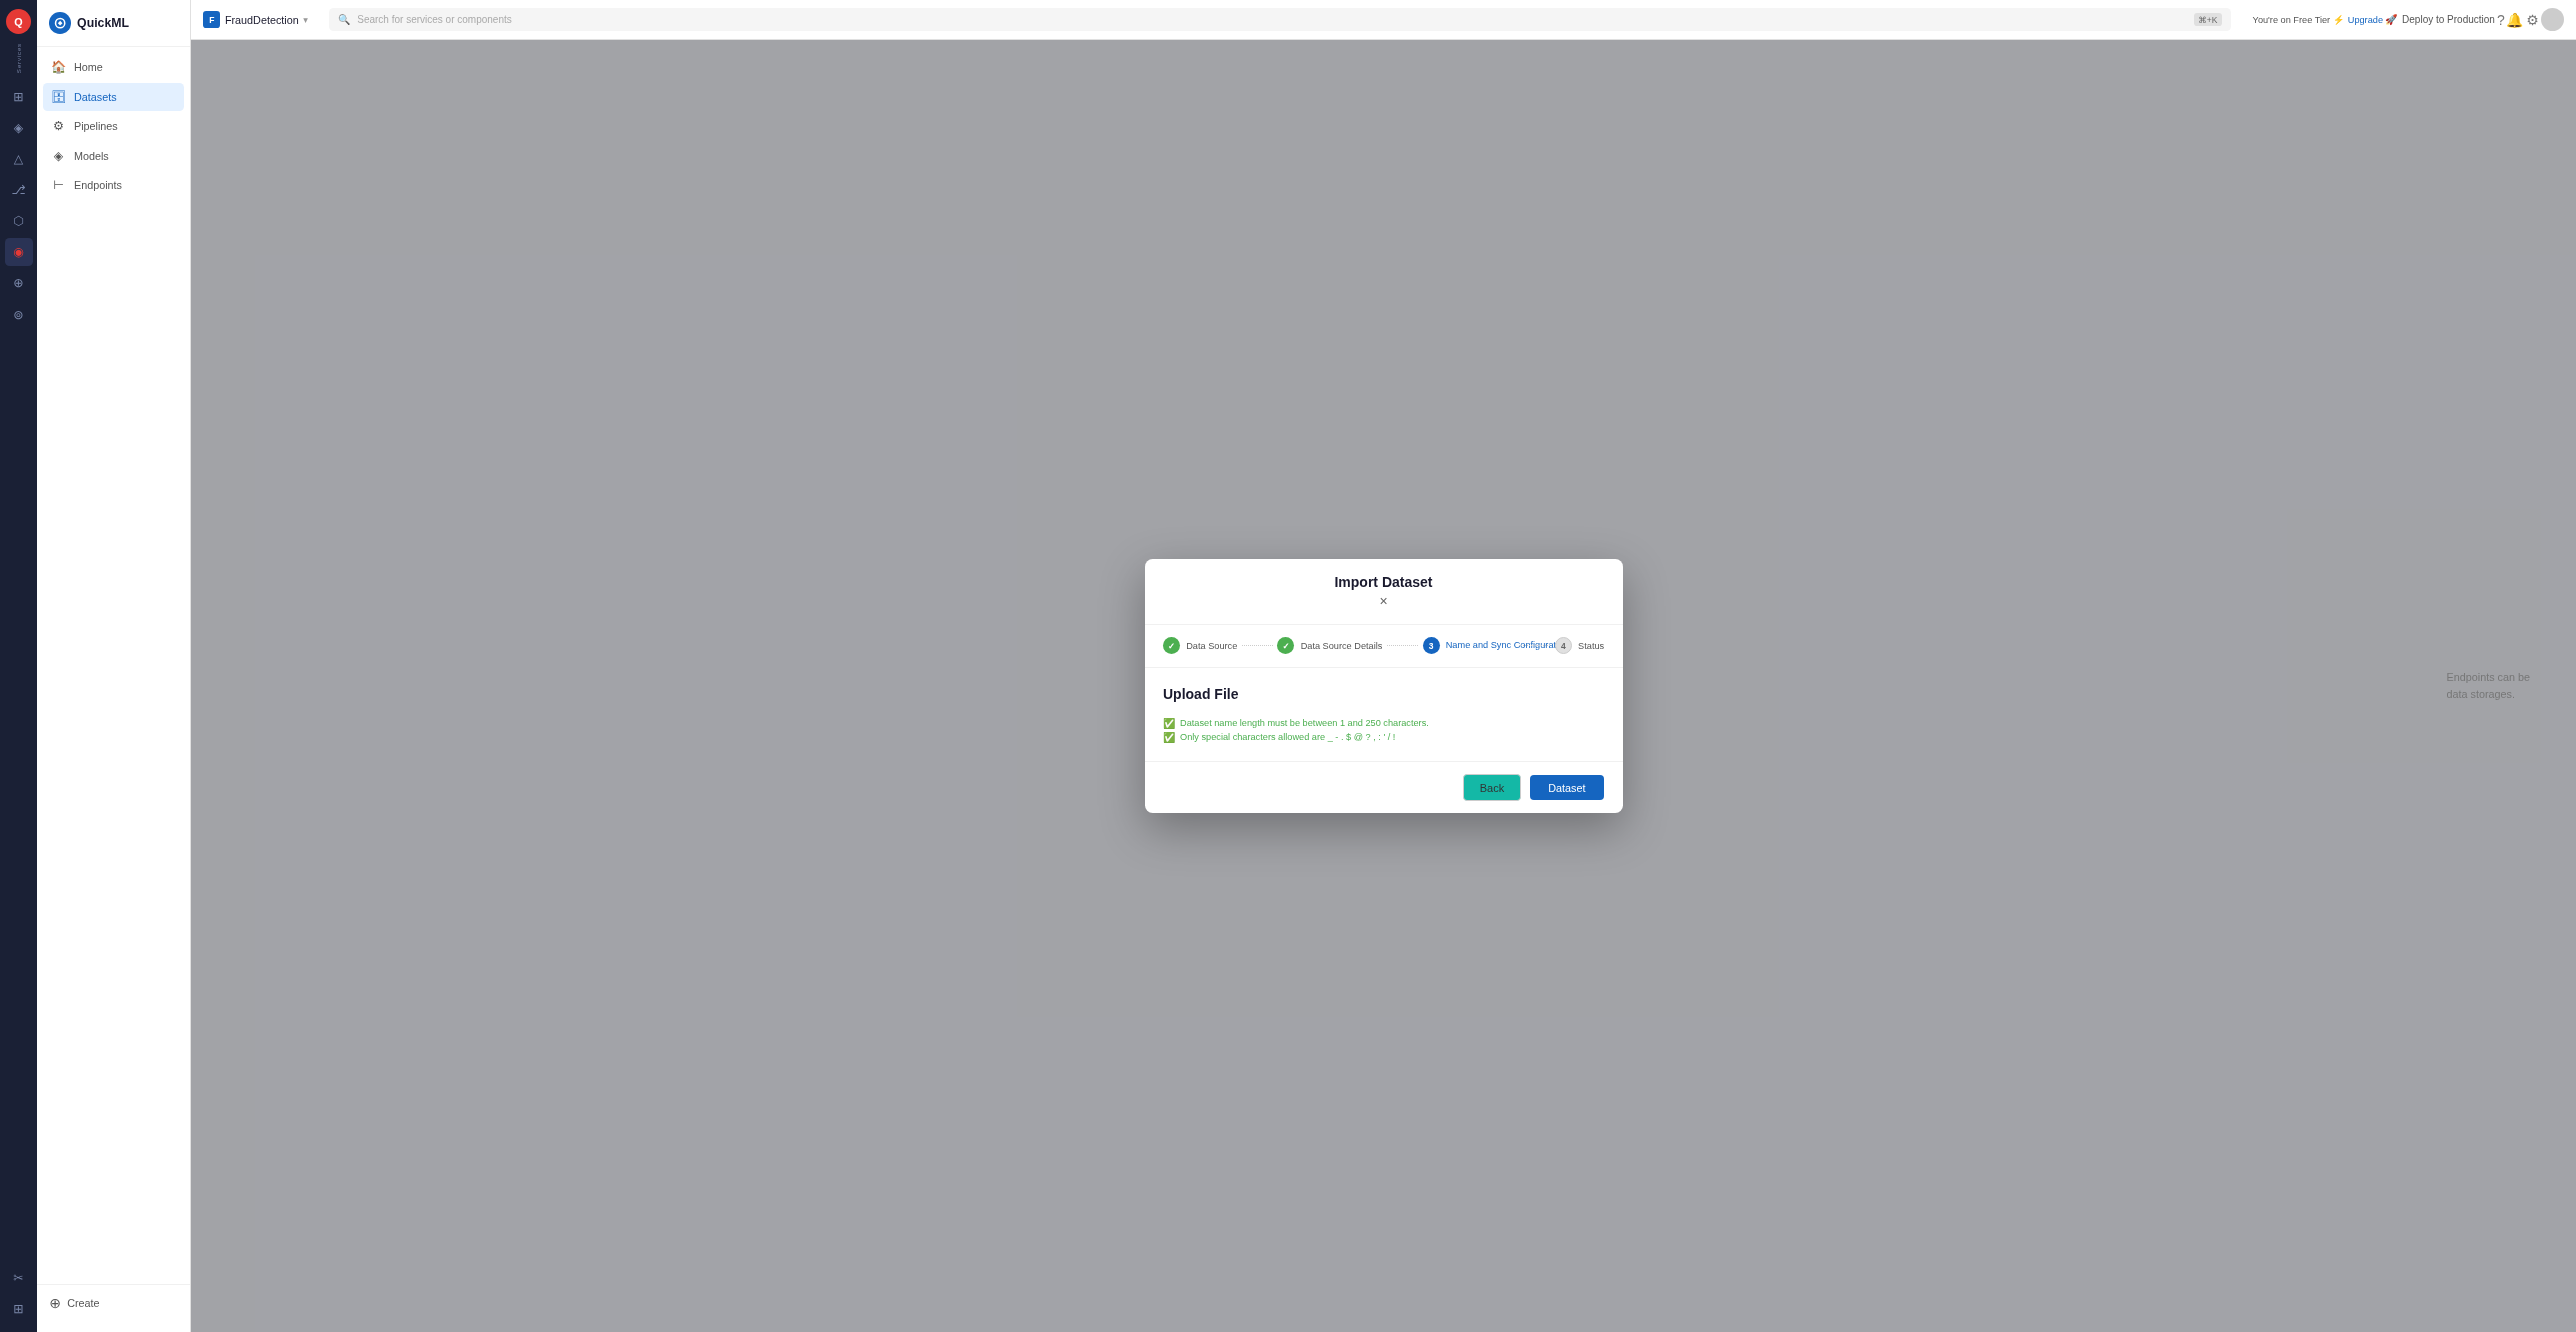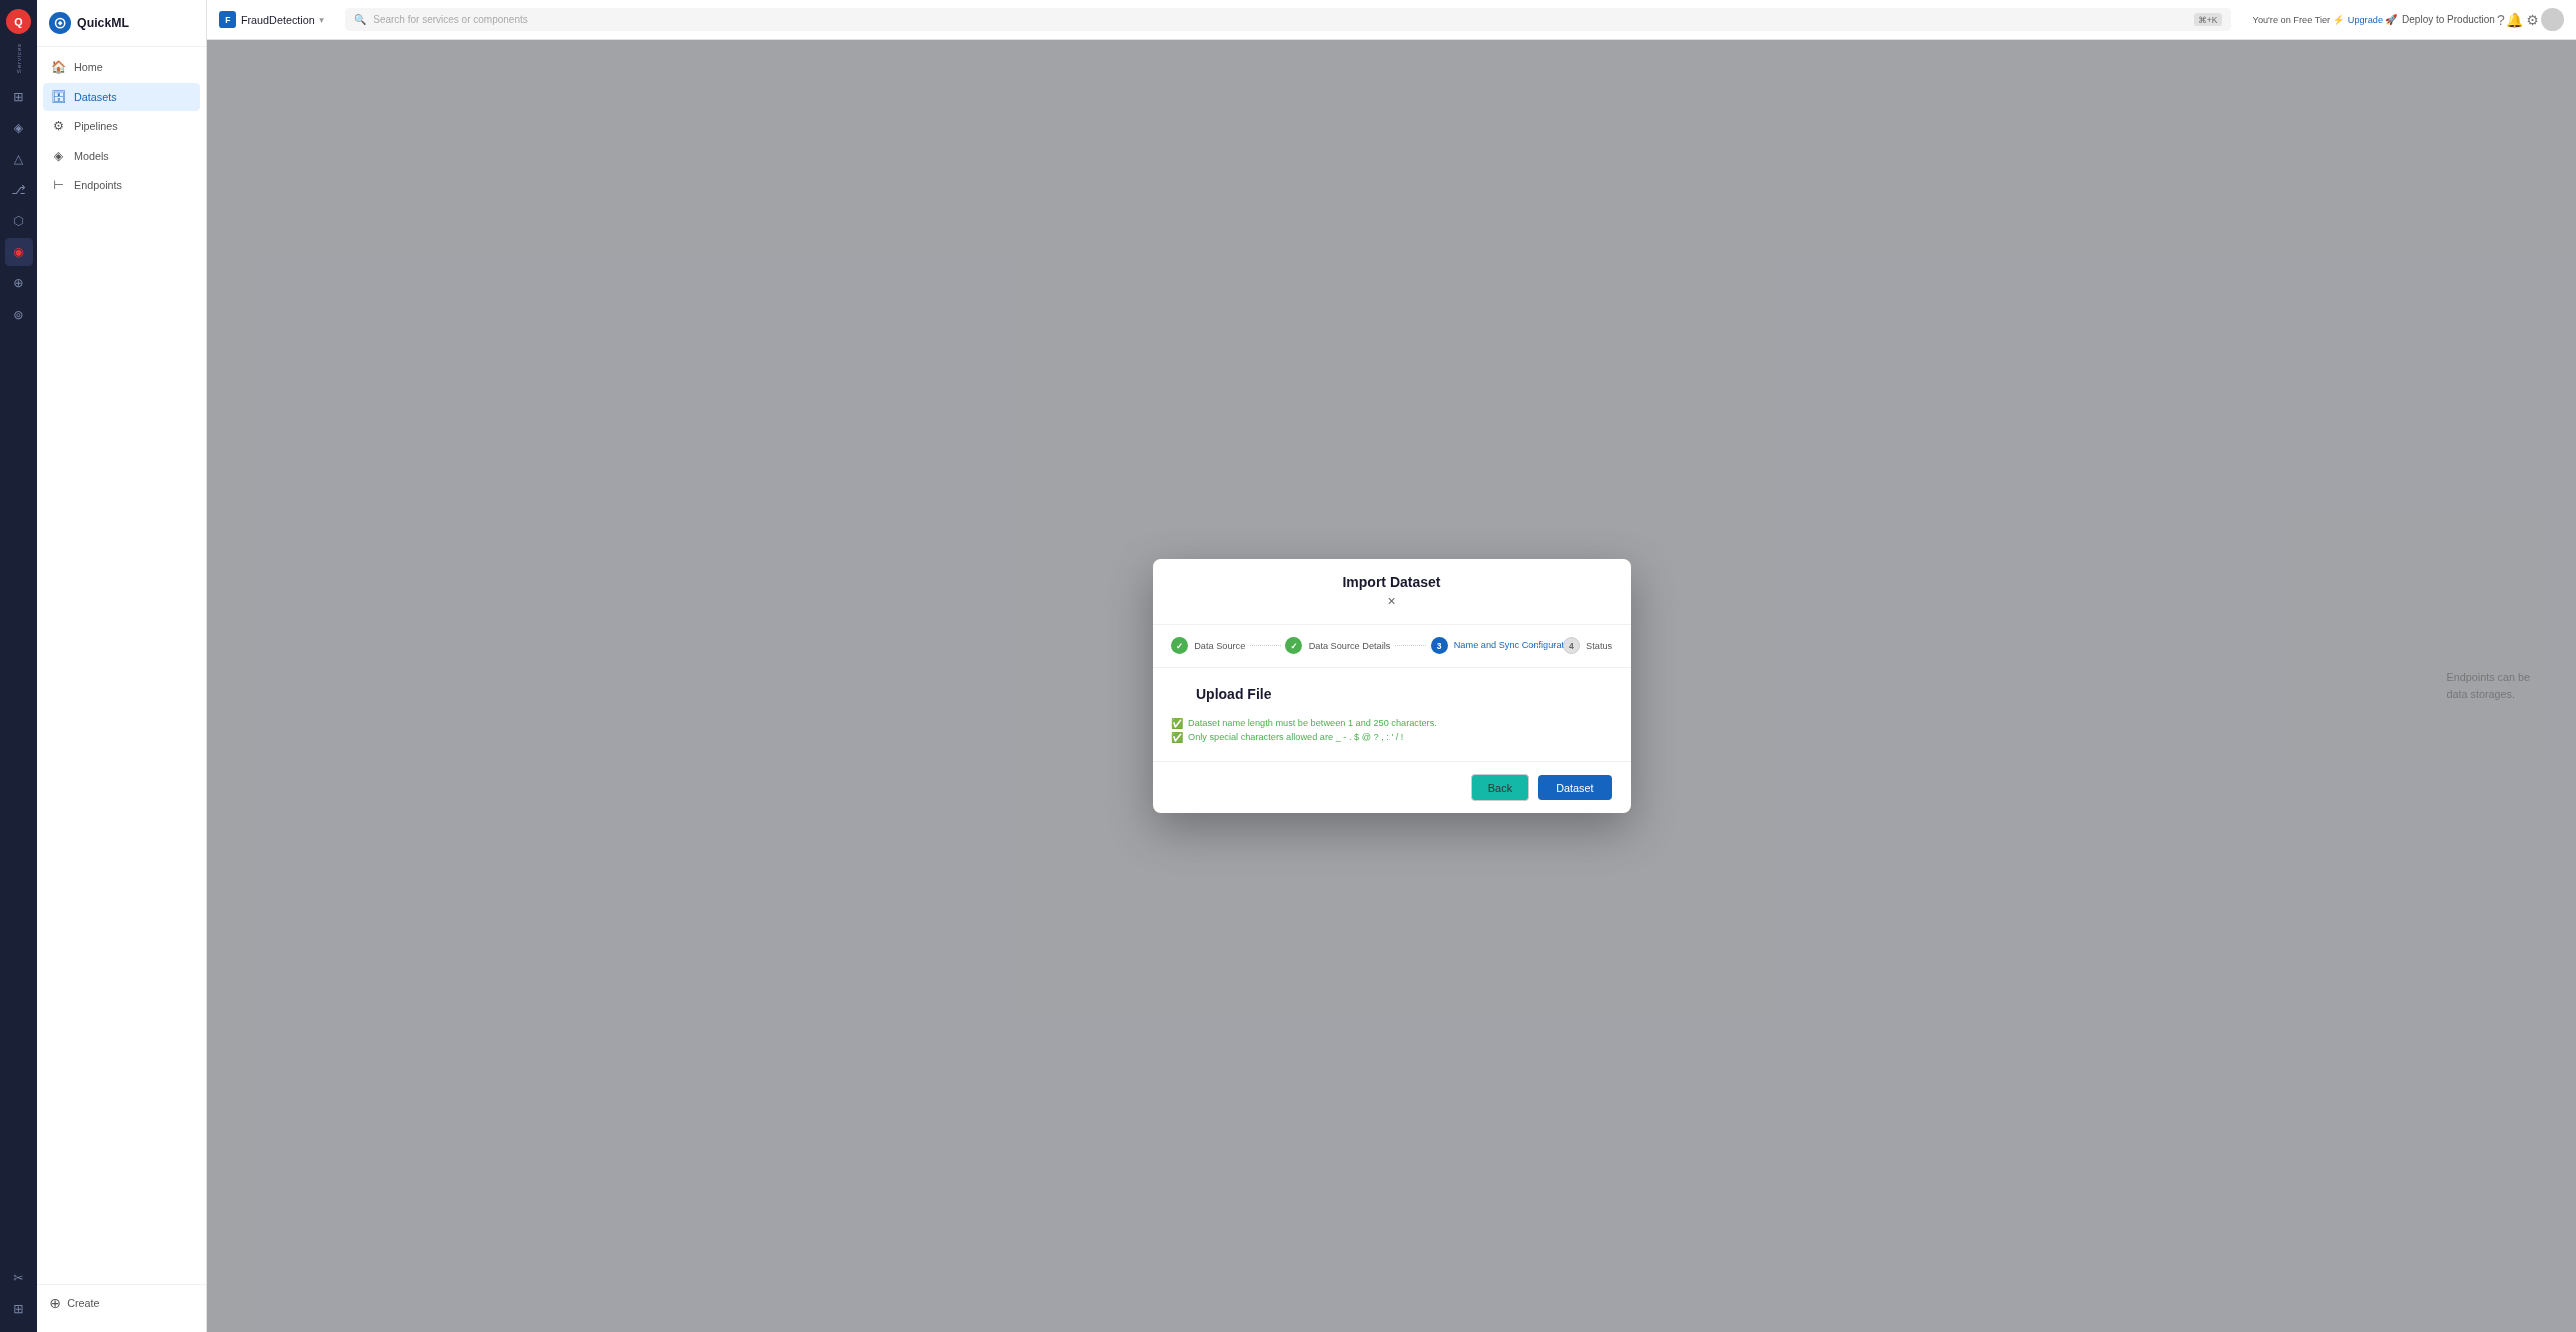--- a/index.html
+++ b/index.html
@@ -41,21 +41,21 @@
       cursor: pointer;
       font-size: 12.3px;
     }
     .rail-icon.active { background: #2a3355; color: #4fc3f7; }
     .rail-icon.highlight { color: #e53935; }
     .rail-spacer { flex: 1; }
     .rail-bottom { display: flex; flex-direction: column; align-items: center; gap: 3.1px; }
 
     
     .sidebar {
-      width: 170px;
+      width: 154px;
       background: #fff;
       display: flex;
       flex-direction: column;
       border-right: 0.8px solid #e0e0e0;
       padding: 12.3px 0;
     }
     .sidebar-brand {
       display: flex; align-items: center; gap: 6.2px;
       padding: 0 12.3px 12.3px;
       border-bottom: 0.8px solid #f0f0f0;
@@ -240,21 +240,21 @@
       min-width: 31px;
       margin: 0 4.6px;
     }
 
     
     .modal-body {
       flex: 1;
       padding: 18.5px;
       overflow-y: auto;
     }
-    .section-title { font-size: 14px; font-weight: 600; color: #1a1a2e; margin-bottom: 15.4px; margin-left: 25px; }
+    .section-title { font-size: 14px; font-weight: 600; color: #1a1a2e; margin-bottom: 15.4px; }
     .form-group { margin-bottom: 12.3px; }
     .form-label { font-size: 10px; color: #444; margin-bottom: 4.6px; display: block; }
     .form-input {
       width: 100%;
       border: 1.2px solid #1565c0;
       border-radius: 3.9px;
       padding: 6.2px 9.2px;
       font-size: 10.8px;
       color: #1a1a2e;
       outline: none;

